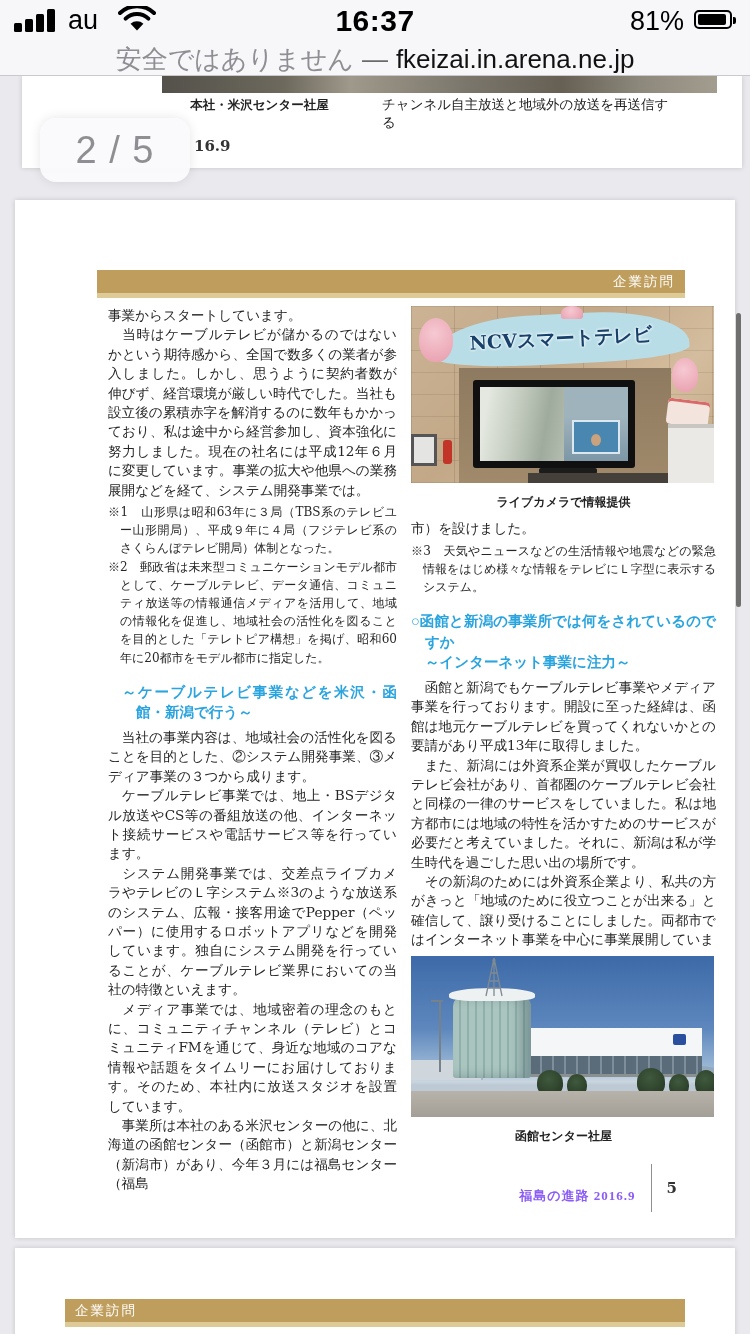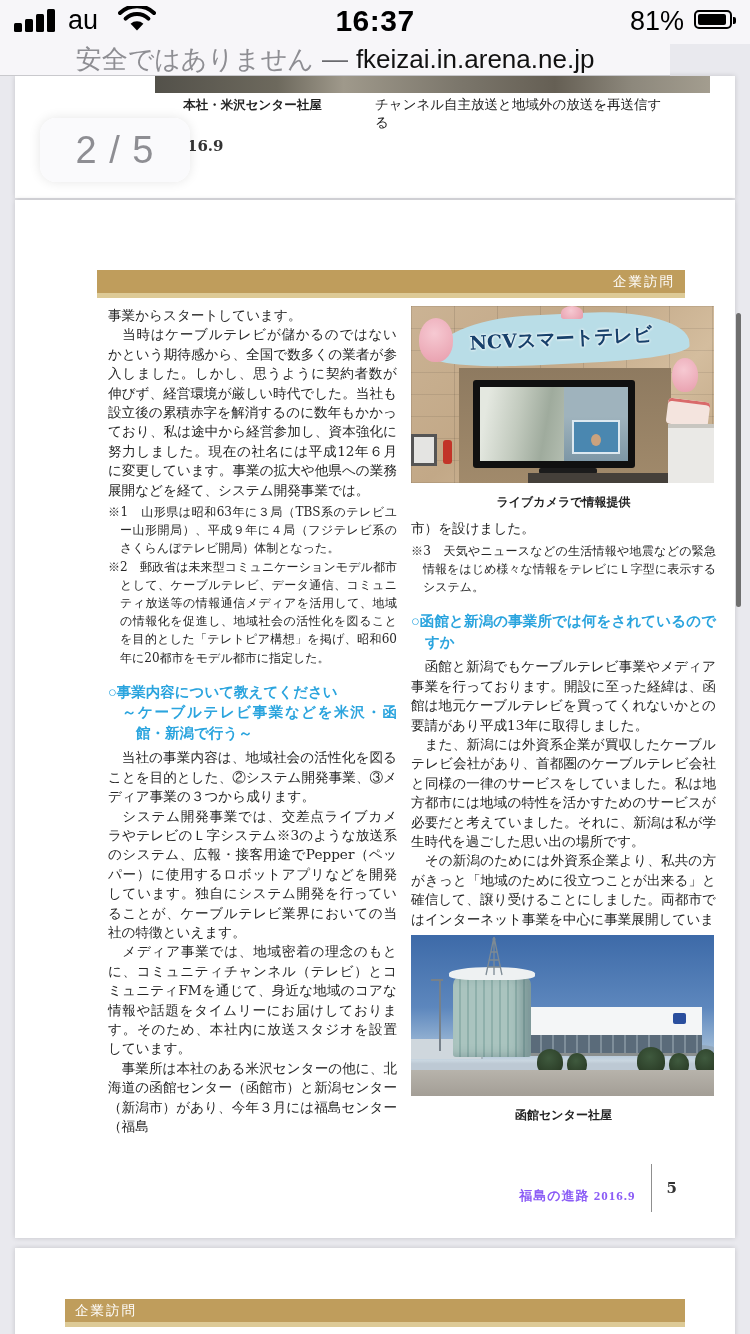--- a/index.html
+++ b/index.html
@@ -15,29 +15,29 @@
   .sig-bars i:nth-child(3){ left:22px; height:18px; }
   .sig-bars i:nth-child(4){ left:33px; height:23px; }
   .carrier { position:absolute; left:68px; top:5px; font-size:27px; color:#000; }
   .wifi { position:absolute; left:118px; top:6px; }
   .sb-time { position:absolute; left:0; right:0; top:4px; text-align:center; font-size:30px; font-weight:bold; color:#000; letter-spacing:.5px; }
   .batt-pct { position:absolute; right:66px; top:6px; font-size:27px; color:#000; }
   .battery { position:absolute; right:18px; top:10px; width:38px; height:19px; border:2px solid #000; border-radius:5px; }
   .battery .fill { position:absolute; left:2px; top:2px; bottom:2px; width:81%; background:#000; border-radius:2px; }
   .battery .tip { position:absolute; right:-6px; top:5px; width:3px; height:7px; background:#000; border-radius:0 2px 2px 0; }
 
-  .url-bar { position:absolute; top:44px; left:0; width:670px; height:32px; background:#f7f6f9; border-bottom:1px solid #c9c9cd; z-index:40;
+  .url-bar { position:absolute; top:44px; left:0; width:750px; height:32px; background:#f7f6f9; border-bottom:1px solid #c9c9cd; z-index:40;
              display:flex; align-items:center; justify-content:center; font-size:26px; }
   .url-warn { color:#8e8e93; }
   .url-dash { color:#6a6a6e; margin:0 8px; }
   .url-domain { color:#111; }
 
   
   .card { position:absolute; left:15px; width:720px; background:#fff; box-shadow:0 0 5px rgba(0,0,0,.16); }
-  .card1 { top:76px; height:122px; }
+  .card1 { top:76px; height:92px;margin-left:7px; }
   .card2 { top:200px; height:1038px; }
   .card3 { top:1248px; height:100px; }
 
   
   .p1-strip { position:absolute; left:140px; top:0; width:555px; height:17px;
     background:linear-gradient(90deg,#53514a,#6d695d 22%,#9f998b 34%,#7b766b 55%,#655f54 72%,#8d887c 86%,#a39d8f); }
   .p1-cap { position:absolute; left:130px; top:21px; width:215px; text-align:center; font-size:12.5px; font-weight:bold; color:#222; }
   .p1-headline { position:absolute; left:360px; top:20px; width:300px; font-family:"DejaVu Serif", serif; font-size:13.5px; color:#222; }
   .p1-footer-frag { position:absolute; left:172px; top:61px; font-family:"DejaVu Serif", serif; font-weight:bold; font-size:15px; color:#333; }
 
@@ -166,24 +166,24 @@
   <div class="gold-band band2">企業訪問</div>
 
   <div class="col col-left">
     <p>事業からスタートしています。</p>
     <p>　当時はケーブルテレビが儲かるのではないかという期待感から、全国で数多くの業者が参入しました。しかし、思うように契約者数が伸びず、経営環境が厳しい時代でした。当社も設立後の累積赤字を解消するのに数年もかかっており、私は途中から経営参加し、資本強化に努力しました。現在の社名には平成12年６月に変更しています。事業の拡大や他県への業務展開などを経て、システム開発事業では。</p>
     <div class="fnotes">
       <p class="fnote">※1　山形県は昭和63年に３局（TBS系のテレビユー山形開局）、平成９年に４局（フジテレビ系のさくらんぼテレビ開局）体制となった。</p>
       <p class="fnote">※2　郵政省は未来型コミュニケーションモデル都市として、ケーブルテレビ、データ通信、コミュニティ放送等の情報通信メディアを活用して、地域の情報化を促進し、地域社会の活性化を図ることを目的とした「テレトピア構想」を掲げ、昭和60年に20都市をモデル都市に指定した。</p>
     </div>
     <div class="q-head">
-      <div class="q-main">○事業内容について教えてください</div>
       <div class="q-sub">～ケーブルテレビ事業などを米沢・函館・新潟で行う～</div>
     </div>
     <p>　当社の事業内容は、地域社会の活性化を図ることを目的とした、②システム開発事業、③メディア事業の３つから成ります。</p>
+    <p>　ケーブルテレビ事業では、地上・BSデジタル放送やCS等の番組放送の他、インターネット接続サービスや電話サービス等を行っています。</p>
     <p>　システム開発事業では、交差点ライブカメラやテレビのＬ字システム※3のような放送系のシステム、広報・接客用途でPepper（ペッパー）に使用するロボットアプリなどを開発しています。独自にシステム開発を行っていることが、ケーブルテレビ業界においての当社の特徴といえます。</p>
     <p>　メディア事業では、地域密着の理念のもとに、コミュニティチャンネル（テレビ）とコミュニティFMを通じて、身近な地域のコアな情報や話題をタイムリーにお届けしております。そのため、本社内に放送スタジオを設置しています。</p>
     <p>　事業所は本社のある米沢センターの他に、北海道の函館センター（函館市）と新潟センター（新潟市）があり、今年３月には福島センター（福島</p>
   </div>
 
   <div class="col col-right">
     <div class="photo1">
       <div class="blocks"></div>
       <div class="recess"></div>
       <div class="banner">
@@ -206,20 +206,21 @@
       <div class="counter"></div>
     </div>
     <div class="photo-cap">ライブカメラで情報提供</div>
 
     <p>市）を設けました。</p>
     <div class="fnotes">
       <p class="fnote">※3　天気やニュースなどの生活情報や地震などの緊急情報をはじめ様々な情報をテレビにＬ字型に表示するシステム。</p>
     </div>
     <div class="q-head">
       <div class="q-main">○函館と新潟の事業所では何をされているのですか</div>
+      <div class="q-sub">～インターネット事業に注力～</div>
     </div>
     <p>　函館と新潟でもケーブルテレビ事業やメディア事業を行っております。開設に至った経緯は、函館は地元ケーブルテレビを買ってくれないかとの要請があり平成13年に取得しました。</p>
     <p>　また、新潟には外資系企業が買収したケーブルテレビ会社があり、首都圏のケーブルテレビ会社と同様の一律のサービスをしていました。私は地方都市には地域の特性を活かすためのサービスが必要だと考えていました。それに、新潟は私が学生時代を過ごした思い出の場所です。</p>
     <p>　その新潟のためには外資系企業より、私共の方がきっと「地域のために役立つことが出来る」と確信して、譲り受けることにしました。両都市ではインターネット事業を中心に事業展開していま</p>
 
     <div class="photo2" style="margin-top:6px;">
       <div class="hills"></div>
       <div class="far-bldg"></div>
       <div class="main-block">
         <div class="glass-band"></div>

